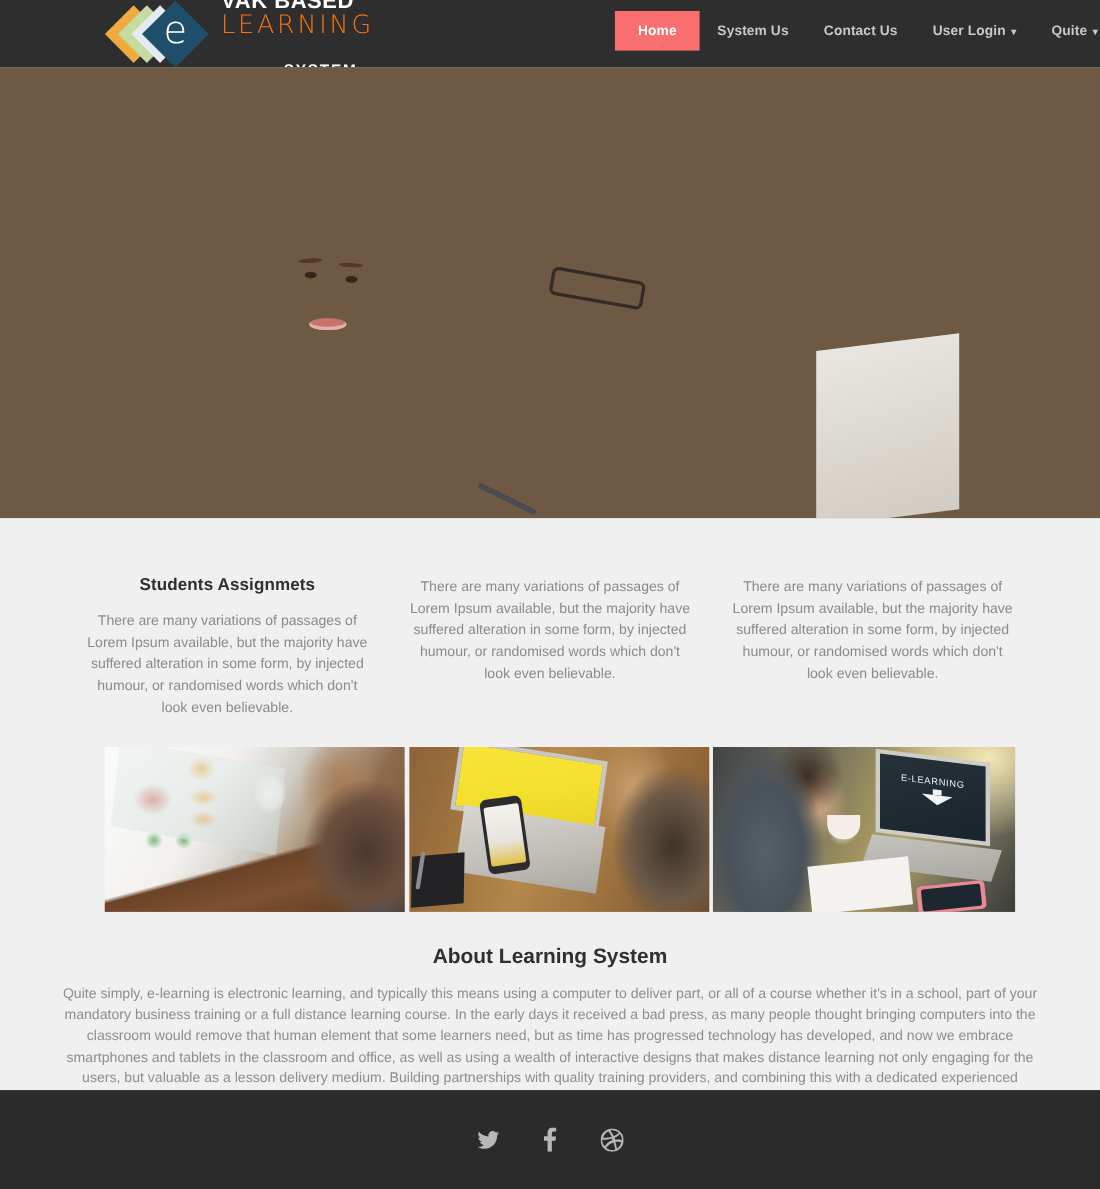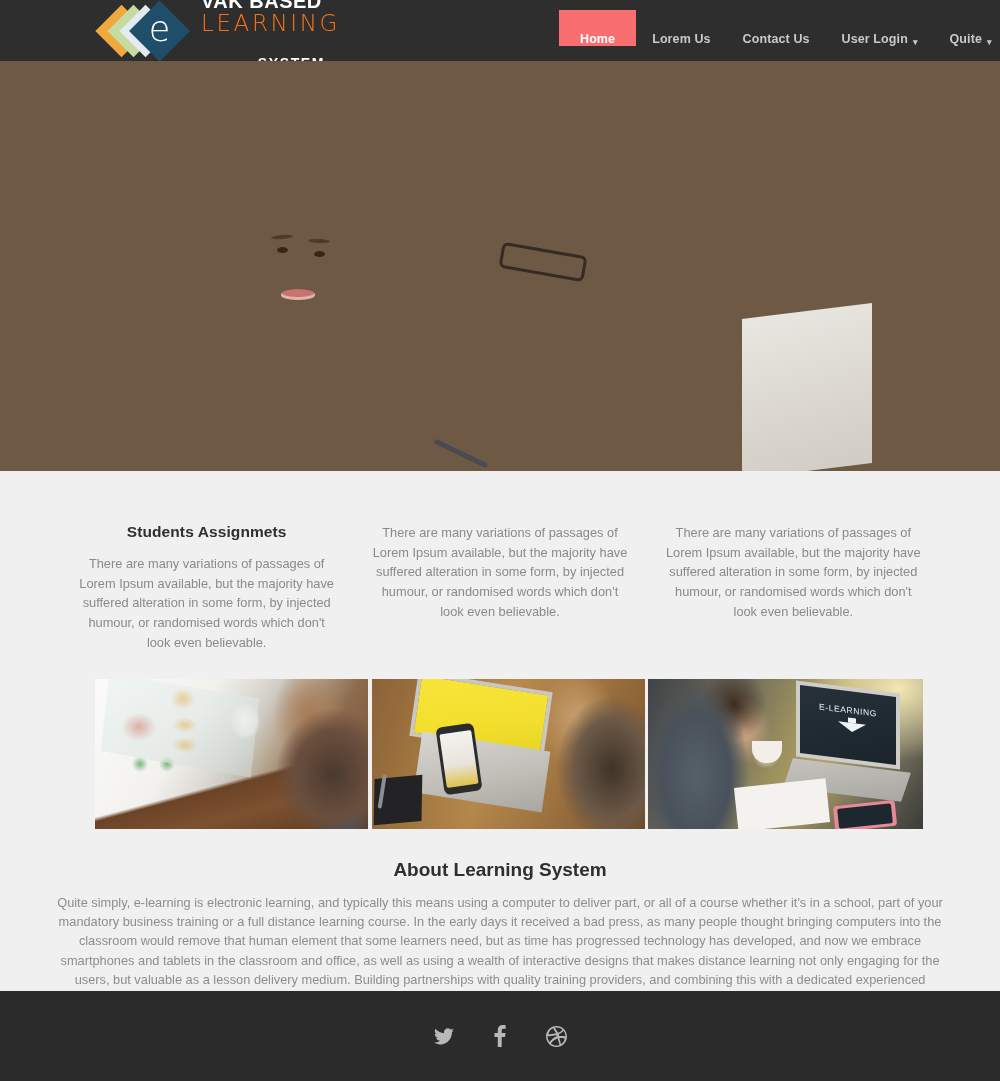--- a/index.html
+++ b/index.html
@@ -74,21 +74,21 @@
 
   .nav {
     position: absolute;
     left: 559px;
     top: 10px;
     display: flex;
     align-items: stretch;
     height: 36px;
   }
   .nav-item {
-    display: flex; align-items: flex-end;
+    display: flex; align-items: center;
     padding: 0 16px;
     color: #c9c9c9;
     font-size: 12.5px;
     font-weight: bold;
     letter-spacing: 0.1px;
     cursor: pointer;
     white-space: nowrap;
   }
   .nav-item.active {
     background: #f96e6e;
@@ -483,21 +483,21 @@
       <div class="logo-l2">LEARNING</div>
       <div class="logo-l3">SYSTEM</div>
     </div>
   </div>
 
   <div class="nav">
     <div class="nav-item active">
       <span>Home</span>
     </div>
     <div class="nav-item">
-      <span>Lorem Us</span>
+      <span>System Us</span>
     </div>
     <div class="nav-item">
       <span>Contact Us</span>
     </div>
     <div class="nav-item">
       <span>User Login</span>
       <span class="caret">▾</span>
     </div>
     <div class="nav-item">
       <span>Quite</span>

